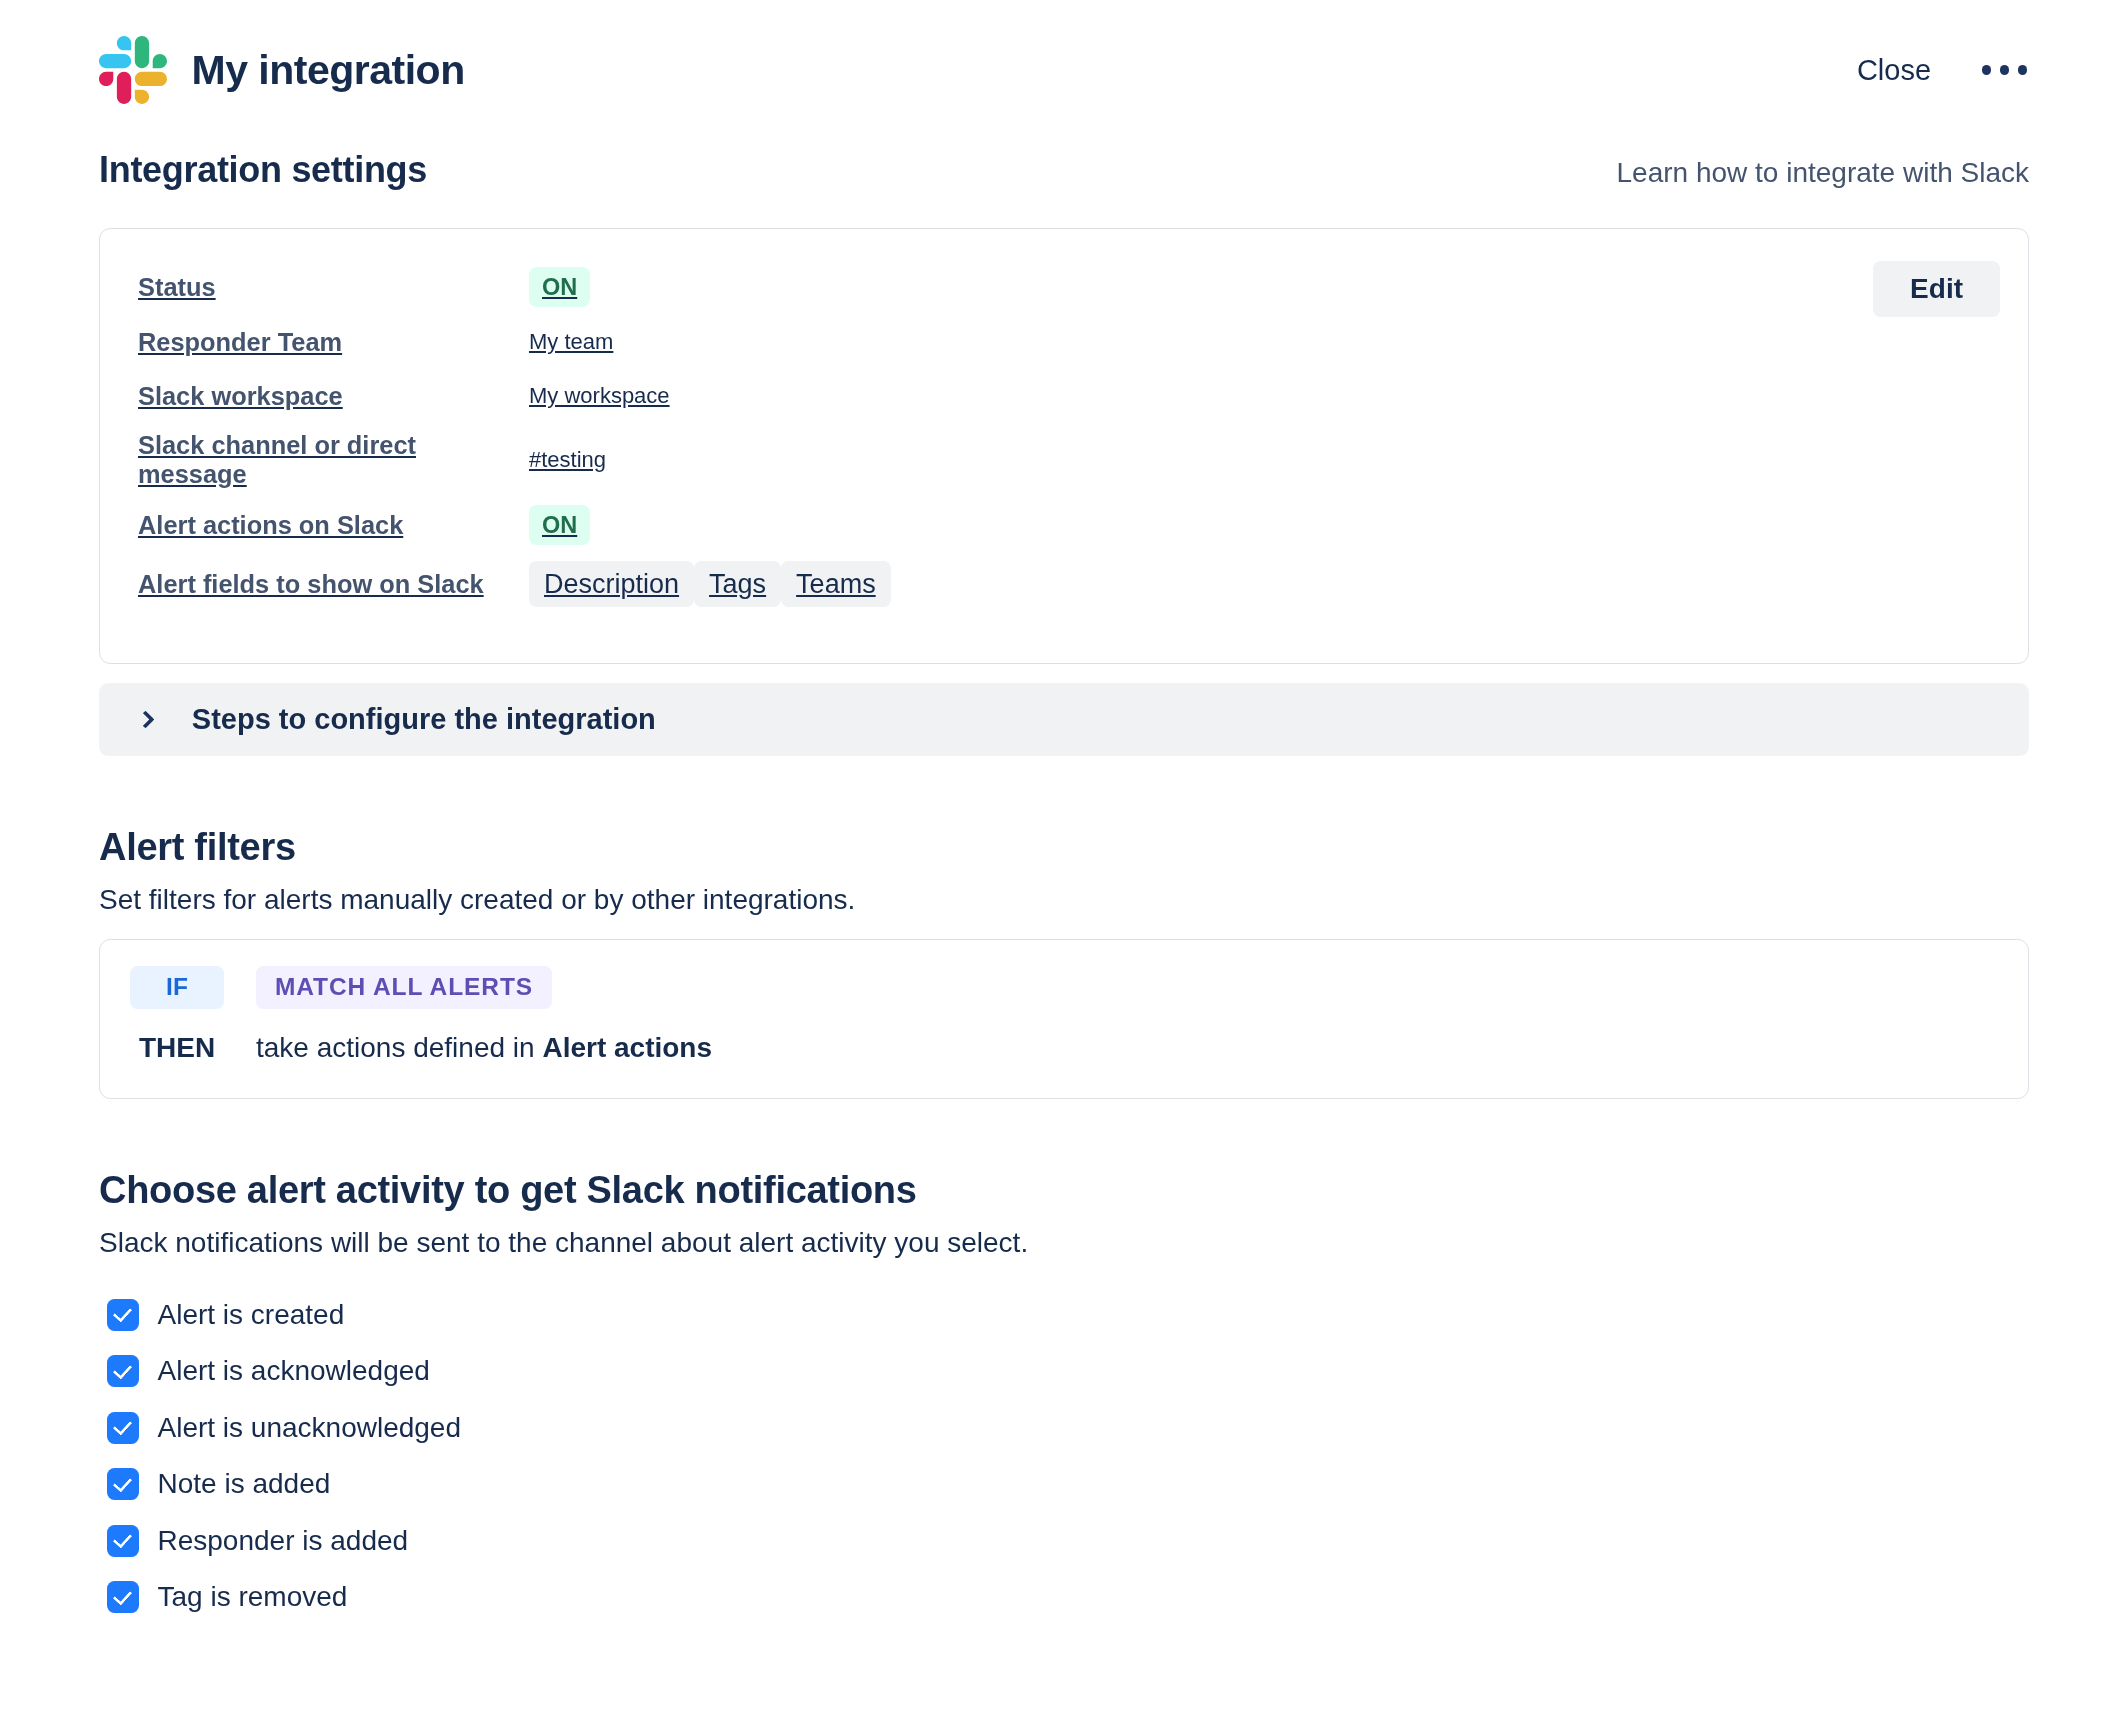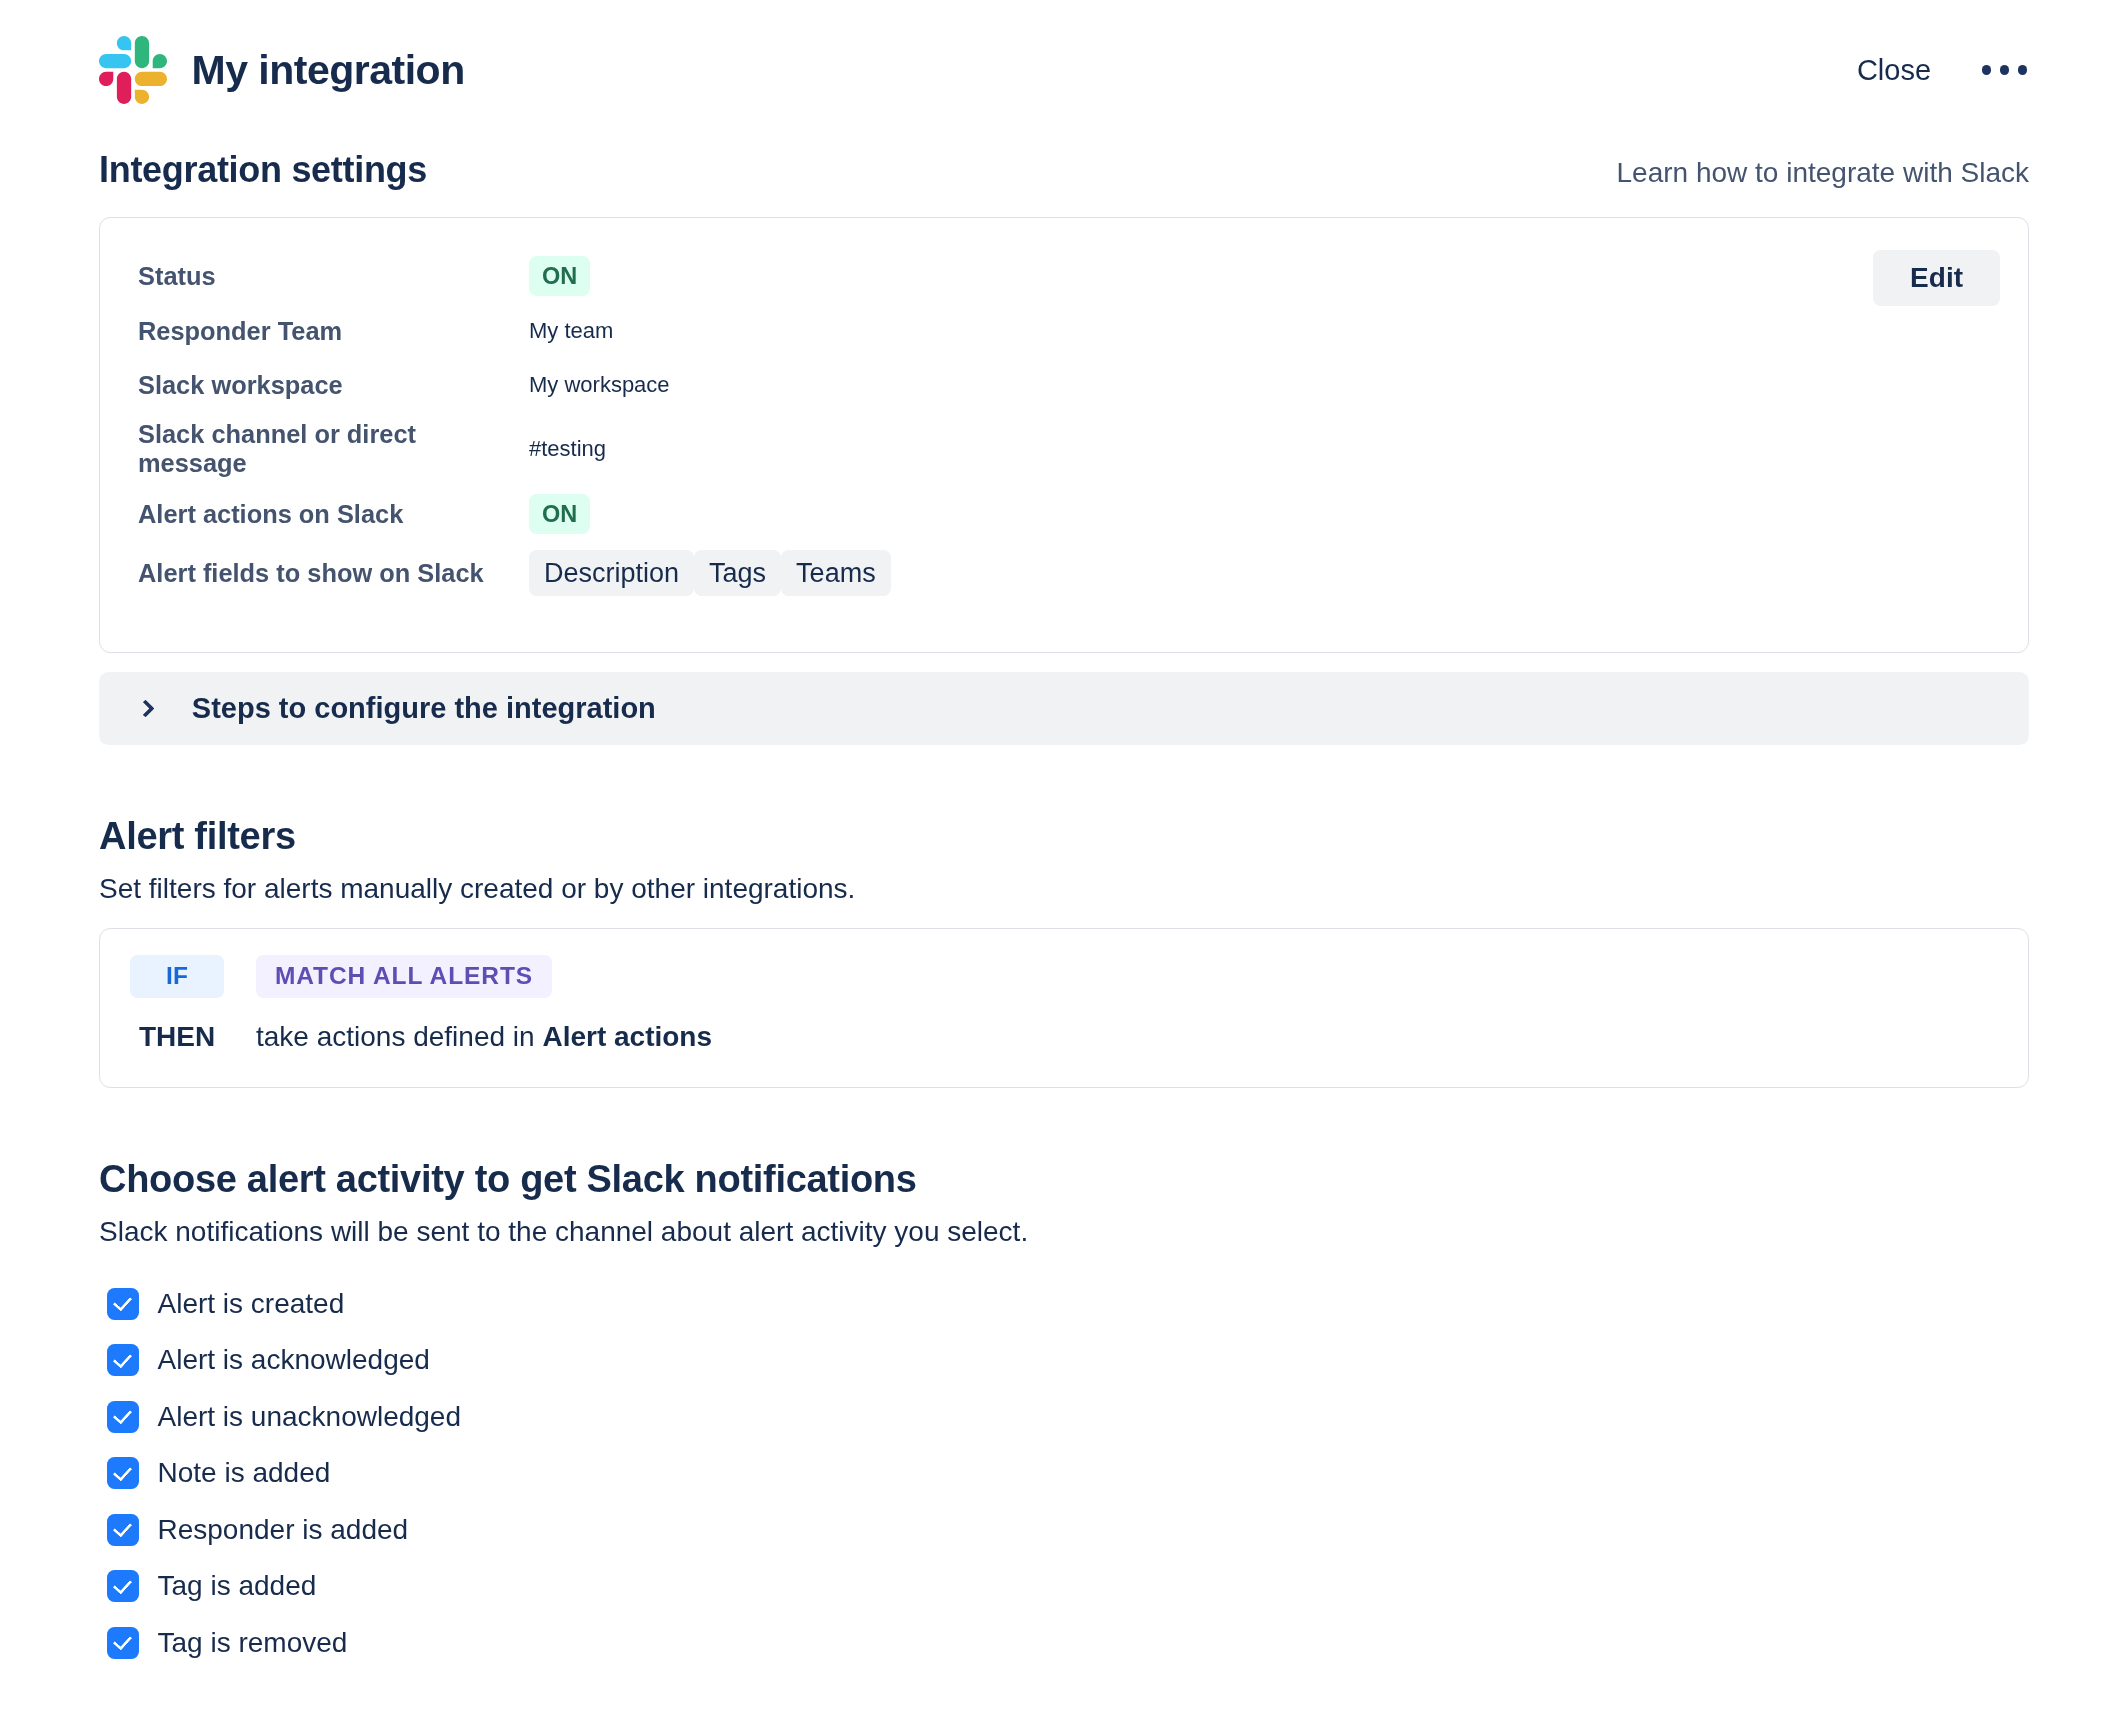--- a/index.html
+++ b/index.html
@@ -23,21 +23,21 @@
   .more-btn { background: none; border: none; cursor: pointer; display: flex; gap: 8.5px; align-items: center; padding: 9.4px 1.9px; }
   .more-btn .dot { width: 9.4px; height: 9.4px; border-radius: 50%; background: #1d3461; }
 
   
   .section-head { display: flex; align-items: baseline; justify-content: space-between; margin-top: 45px; }
   .section-title { font-size: 36px; font-weight: 700; letter-spacing: -0.3px; }
   .learn-link { font-size: 28px; color: #44546F; text-decoration: none; cursor: pointer; }
 
   
   .card { border: 1.9px solid #DCDFE4; border-radius: 11.3px; background: #fff; }
-  .settings-card { margin-top: 26px; padding: 38px 38px 40px 38px; position: relative; }
+  .settings-card { margin-top: 37px; padding: 38px 38px 40px 38px; position: relative; text-decoration: underline; }
   .s-row { display: flex; align-items: center; min-height: 38px; margin-bottom: 16px; }
   .s-row:last-child { margin-bottom: 0; }
   .s-label { width: 391px; flex: 0 0 auto; font-size: 25.4px; font-weight: 700; color: #44546F; }
   .s-value { font-size: 22px; color: #172B4D; }
   .badge-on {
     display: inline-block; background: #DCFFF1; color: #216E4E;
     font-size: 23.5px; font-weight: 700; padding: 6.6px 13px; border-radius: 7.5px;
   }
   .pills { display: flex; }
   .pill {
@@ -202,23 +202,19 @@
     <div class="check-row">
       <span class="checkbox" role="checkbox" aria-checked="true"></span>
       <span class="check-label">Note is added</span>
     </div>
     <div class="check-row">
       <span class="checkbox" role="checkbox" aria-checked="true"></span>
       <span class="check-label">Responder is added</span>
     </div>
     <div class="check-row">
       <span class="checkbox" role="checkbox" aria-checked="true"></span>
-      <span class="check-label">Tag is added</span>
-    </div>
-    <div class="check-row">
-      <span class="checkbox" role="checkbox" aria-checked="true"></span>
       <span class="check-label">Tag is removed</span>
     </div>
 
   </div>
 
 </div>
 
 
 </body></html>

